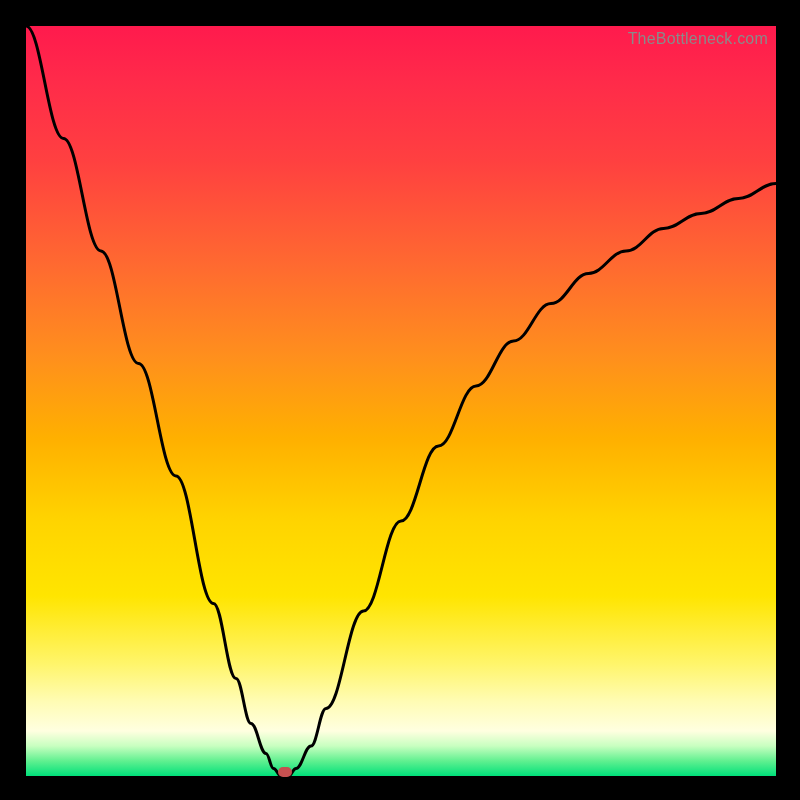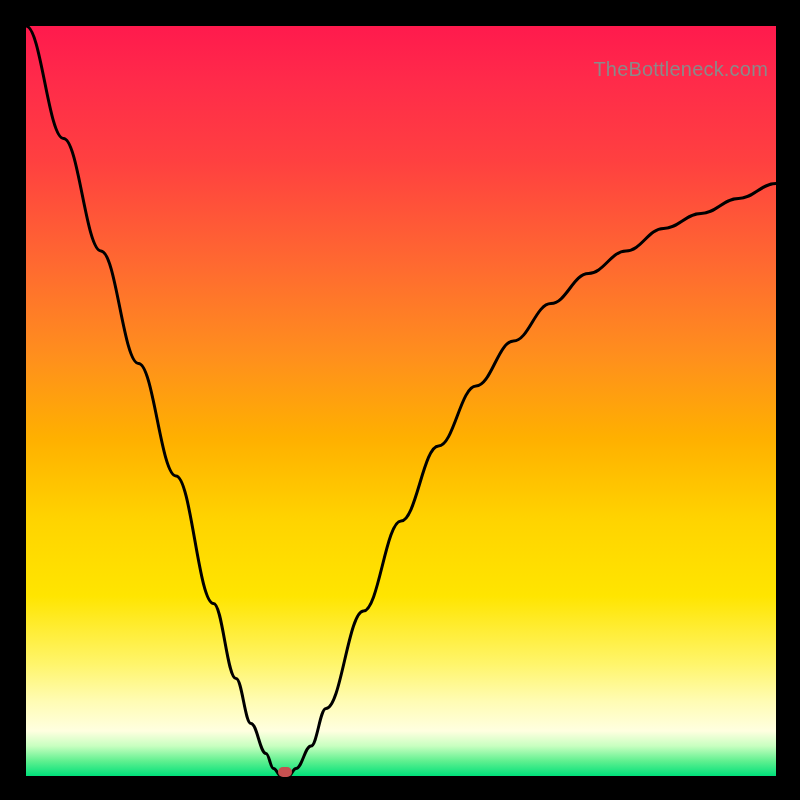--- a/index.html
+++ b/index.html
@@ -35,25 +35,24 @@
       #60f090 98%,
       #00e07a 100%
     );
   }
 
   .watermark {
     position: absolute;
     top: 4px;
     right: 8px;
     color: #8a8a8a;
-    font-size: 20px;
+    font-size: 16px;
     font-weight: 500;
     letter-spacing: 0.2px;
     user-select: none;
-    margin-top: 28px;
   }
 
   .curve-svg {
     position: absolute;
     left: 0; top: 0;
     width: 750px;
     height: 750px;
   }
 
   .marker {

